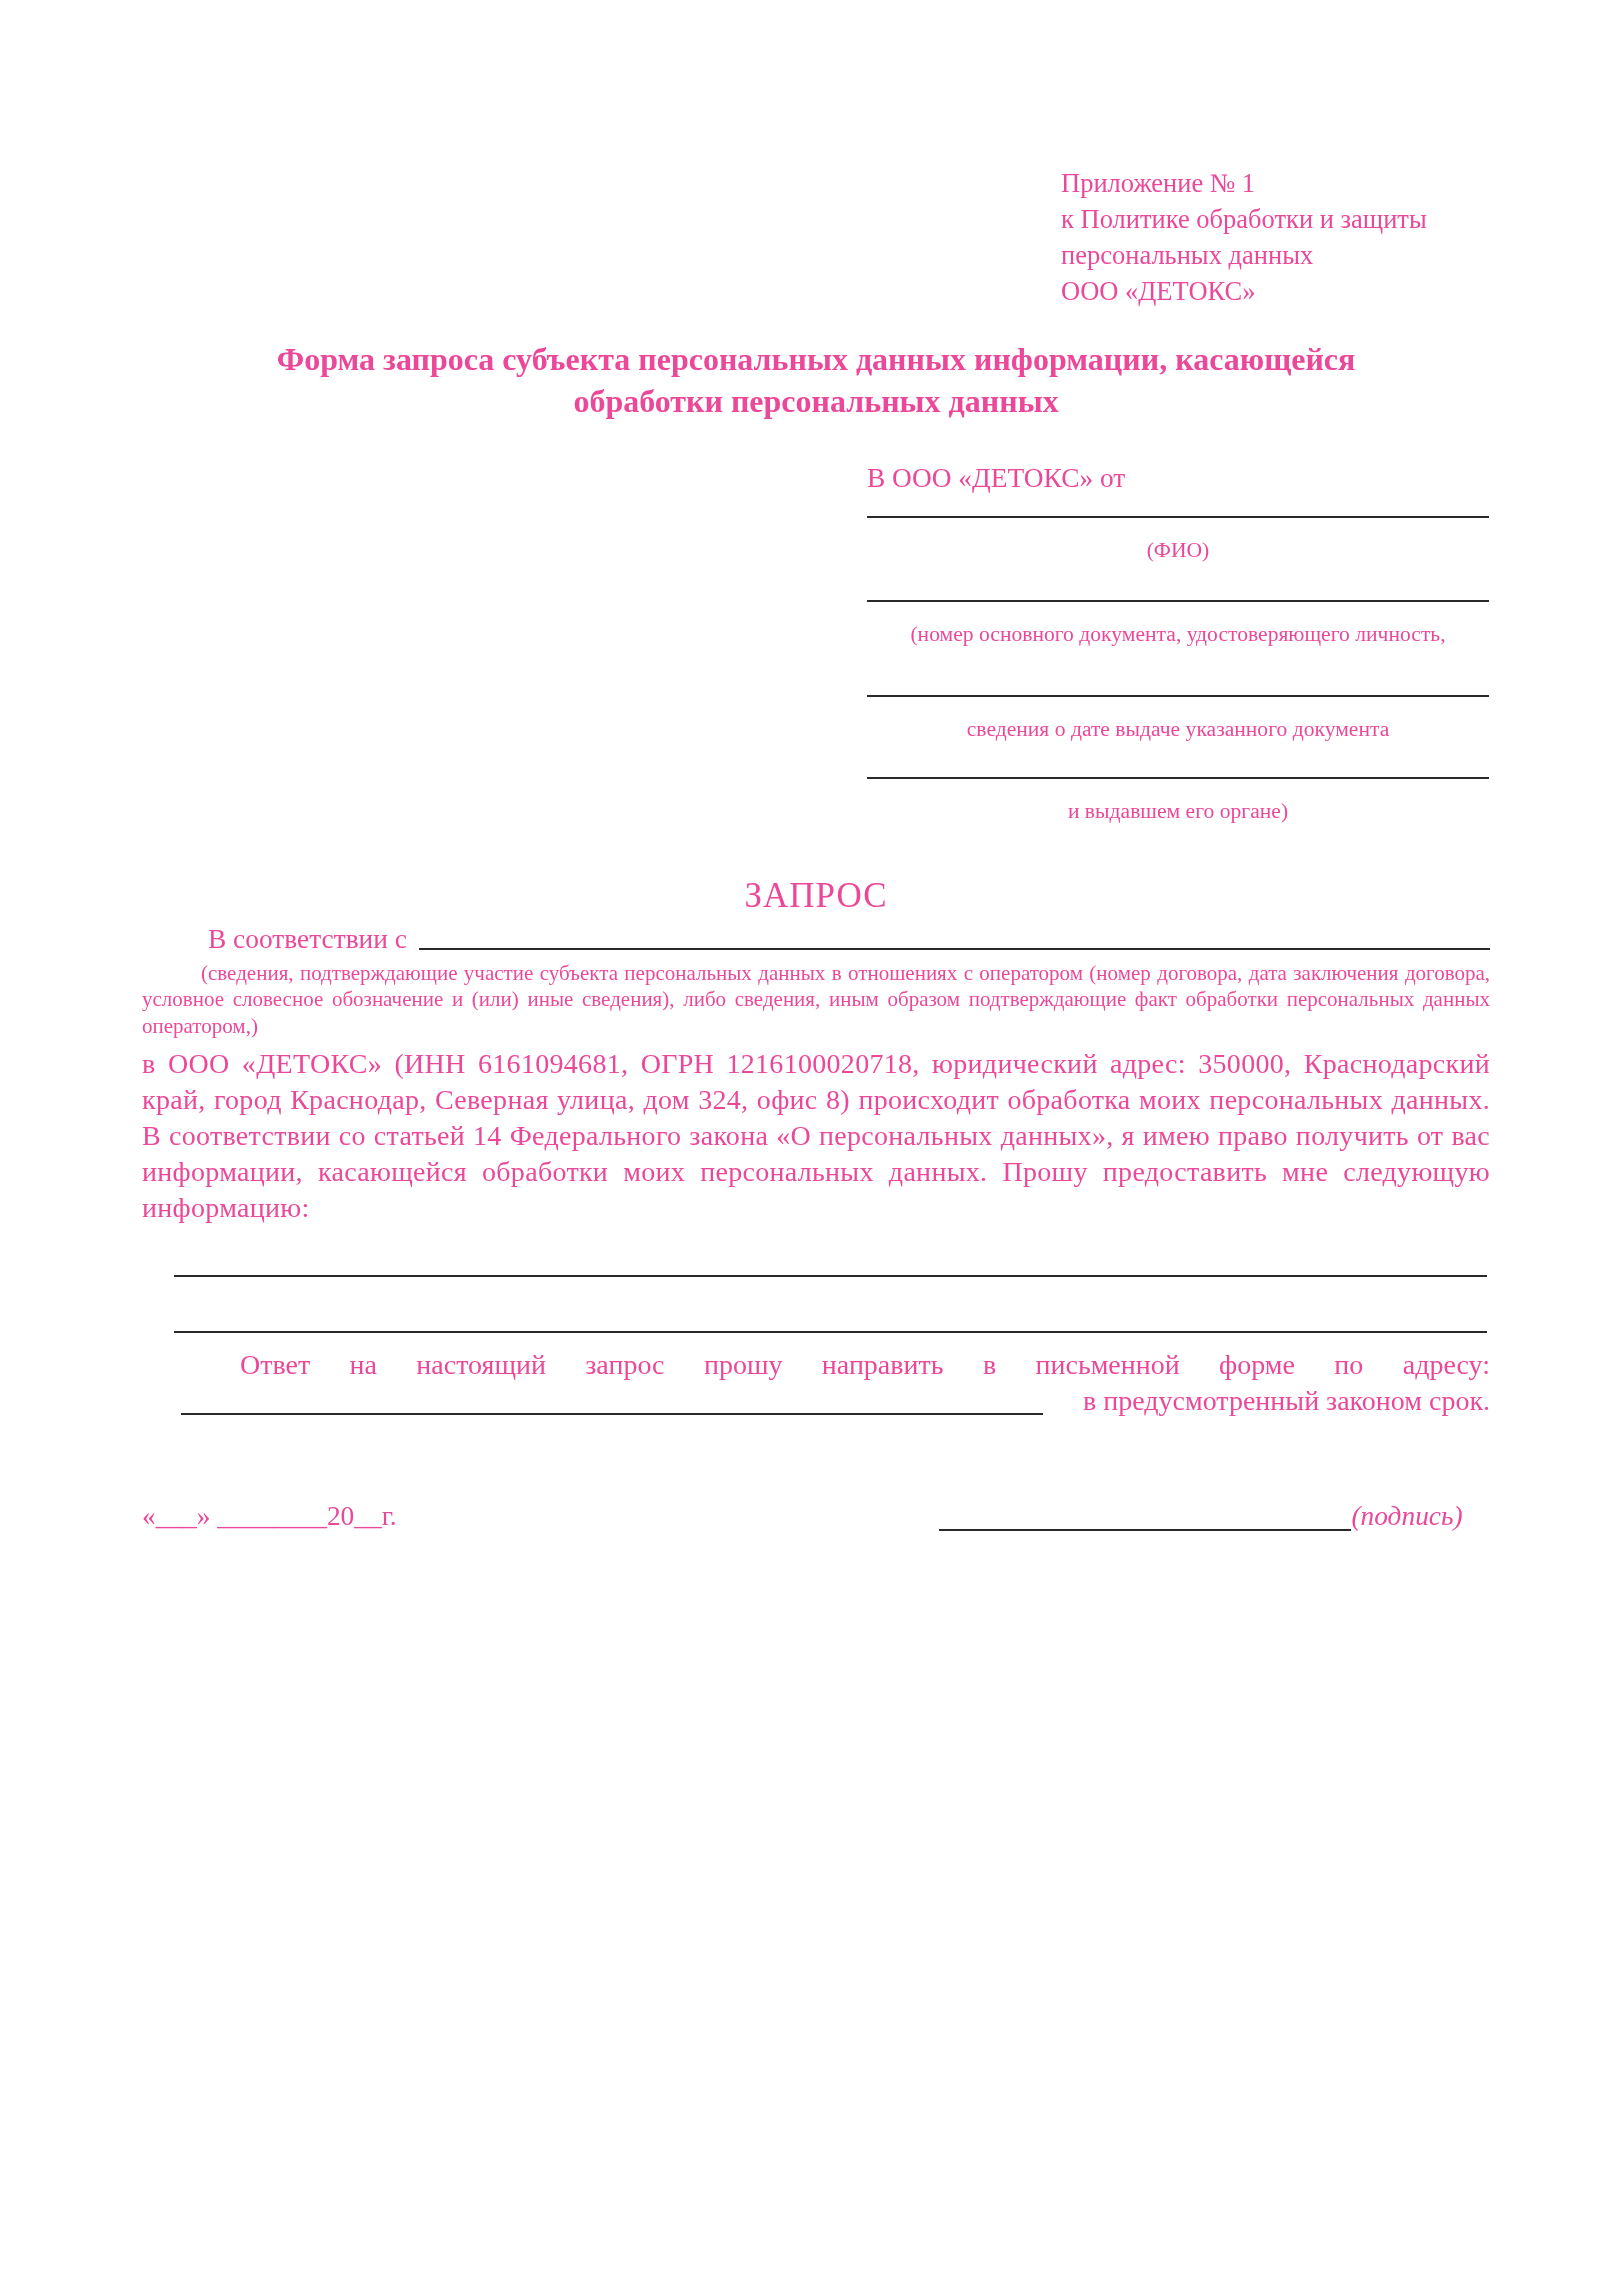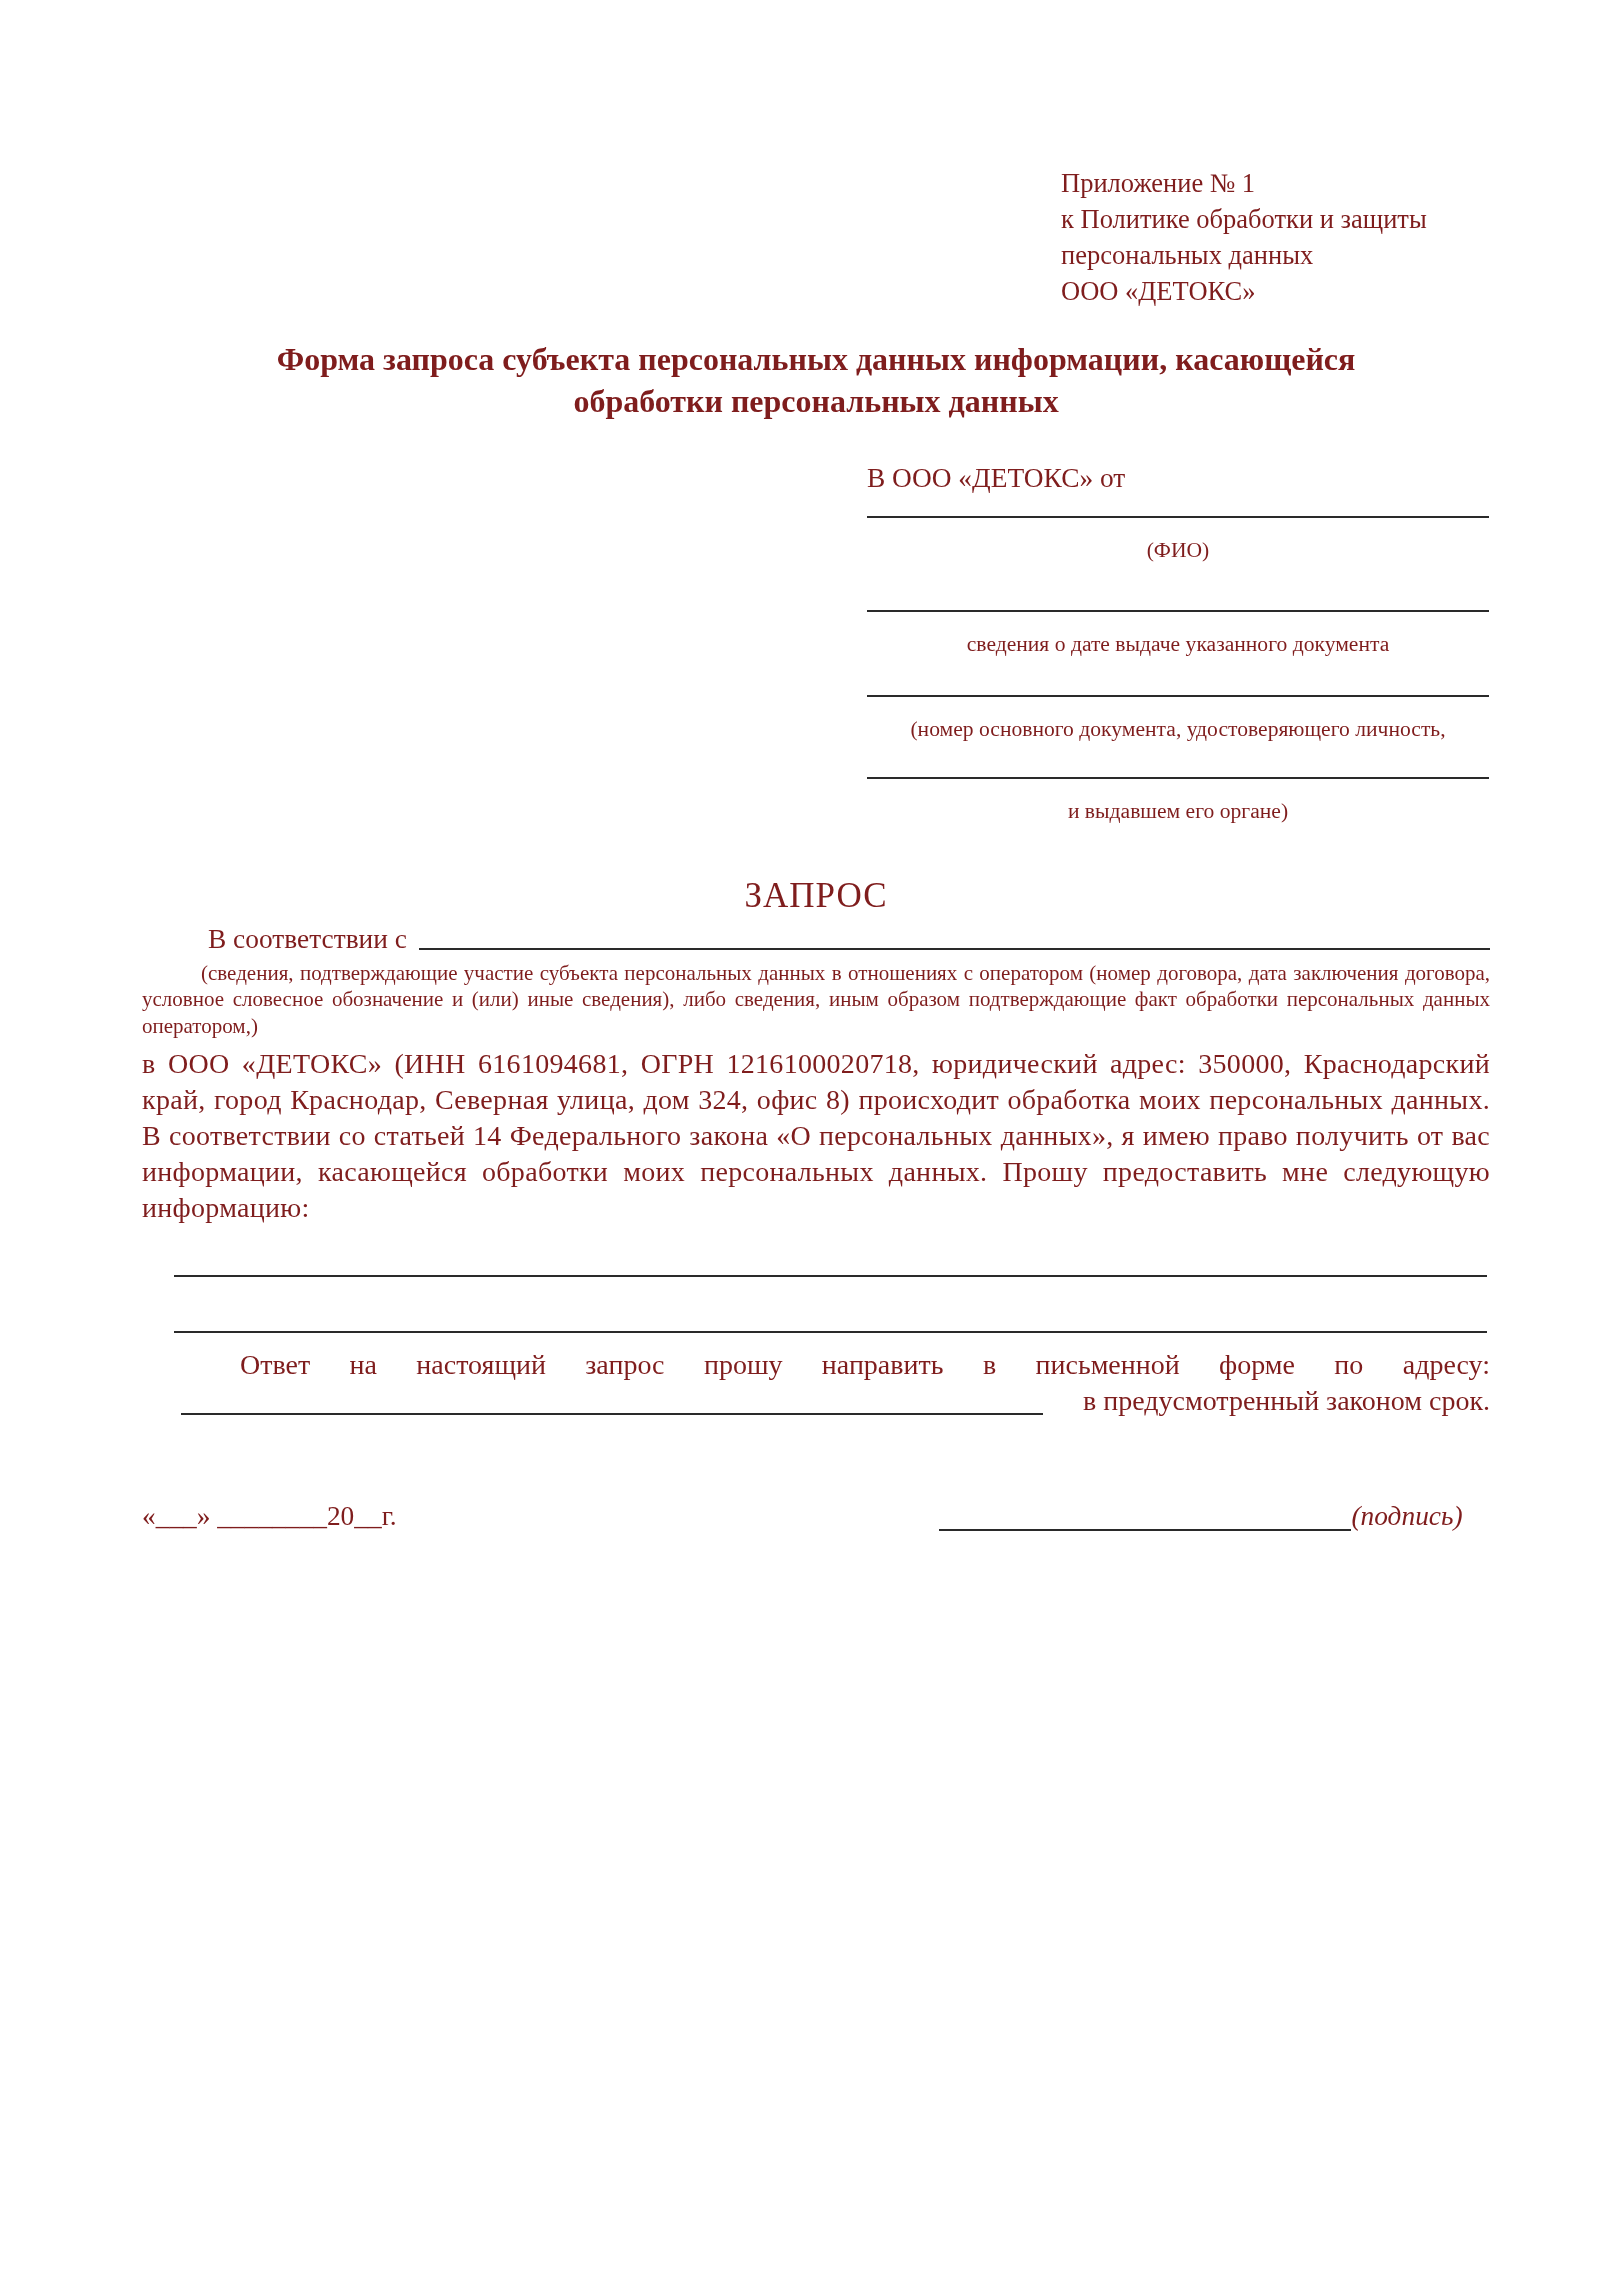--- a/index.html
+++ b/index.html
@@ -3,21 +3,21 @@
 <meta charset="utf-8">
 <style>
   * { margin: 0; padding: 0; box-sizing: border-box; }
   html, body { background: #ffffff; }
   .page {
     position: relative;
     width: 1621px;
     height: 2293px;
     margin: 0 auto;
     background: #ffffff;
-    color: #7f1d1d;
+    color: #ec4899;
     font-family: "Liberation Serif", "DejaVu Serif", serif;
     padding: 0 131px 0 142px;
     overflow: hidden;
   }
   .header-block {
     margin-top: 165px;
     margin-left: 919px;
     font-size: 26.5px;
     line-height: 36px;
     white-space: nowrap;
@@ -153,28 +153,28 @@
   <div class="doc-title">Форма запроса субъекта персональных данных информации, касающейся обработки персональных данных</div>
 
   <div class="addressee">
     <div class="addressee-intro">В ООО «ДЕТОКС» от</div>
 
     <div class="field f1">
       <div class="blank-line"></div>
       <div class="field-caption">(ФИО)</div>
     </div>
 
+    <div class="field f2">
+      <div class="blank-line"></div>
+      <div class="field-caption">(номер основного документа, удостоверяющего личность,</div>
+    </div>
+
     <div class="field f3">
       <div class="blank-line"></div>
       <div class="field-caption">сведения о дате выдаче указанного документа</div>
-    </div>
-
-    <div class="field f2">
-      <div class="blank-line"></div>
-      <div class="field-caption">(номер основного документа, удостоверяющего личность,</div>
     </div>
 
     <div class="field f4">
       <div class="blank-line"></div>
       <div class="field-caption">и выдавшем его органе)</div>
     </div>
   </div>
 
   <div class="request-heading">ЗАПРОС</div>
 

